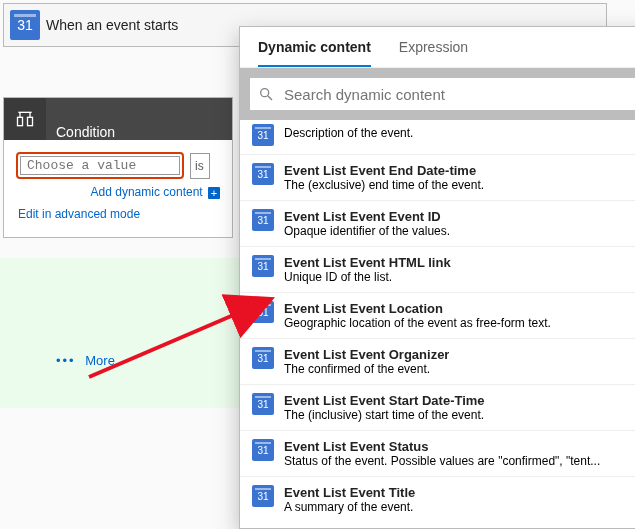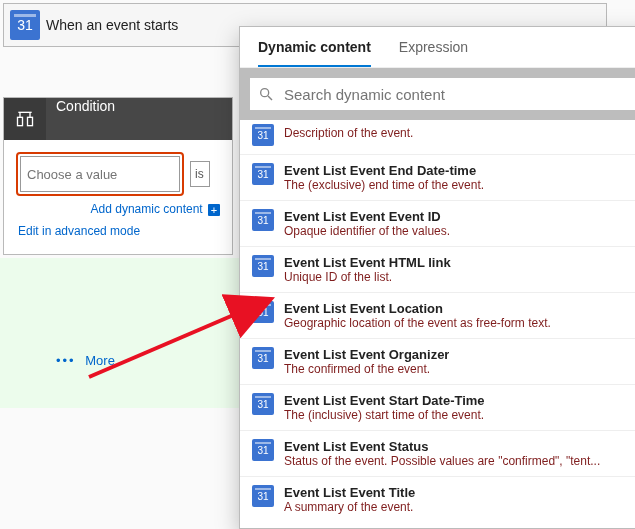--- a/index.html
+++ b/index.html
@@ -70,46 +70,47 @@
     border: 1px solid #b9b9b9;
     background: #fff;
     box-sizing: border-box;
     z-index: 1;
   }
   .cond-header {
     height: 42px;
     background: #474747;
     color: #fff;
     display: flex;
-    align-items: flex-start;
+    align-items: flex-end;
     font-size: 14px;
   }
   .cond-icon {
     width: 42px; height: 42px;
     background: #3a3a3a;
     display: flex;
     align-items: center;
     justify-content: center;
   }
   .cond-icon svg { width: 20px; height: 20px; }
   .cond-body { padding: 12px 10px 12px 12px; }
   .input-row { display: flex; align-items: center; gap: 6px; }
   .choose-wrap {
     border: 2px solid #d83b01; 
     border-radius: 4px;
     padding: 2px;
   }
   .choose-input {
     width: 160px;
-    height: 36px;
+    height: 19px;
     border: 1px solid #999;
     padding: 3px 6px;
     font-size: 13px;
     outline: none;
     box-sizing: border-box;
+    font-family: Liberation Mono, monospace;
   }
   .op-box {
     width: 10px;
     height: 24px;
     border: 1px solid #999;
     font-size: 12px;
     padding: 0 4px;
     line-height: 24px;
     color: #555;
     overflow: hidden;
@@ -215,21 +216,21 @@
   .item {
     display: flex;
     padding: 8px 10px 8px 12px;
     border-top: 1px solid #eee;
     gap: 10px;
   }
   .item .cal-icon { width: 22px; height: 22px; margin: 0; font-size: 10px; flex: 0 0 auto; }
   .item .cal-icon::before { height: 2px; top:3px; left:3px; right:3px; }
   .item-texts { min-width: 0; }
   .item-title { font-size: 13px; font-weight: 600; color: #222; white-space: nowrap; overflow: hidden; text-overflow: ellipsis; }
-  .item-desc  { font-size: 12px; color: #7f1d1d; white-space: nowrap; overflow: hidden; text-overflow: ellipsis; }
+  .item-desc  { font-size: 12px; color: #000000; white-space: nowrap; overflow: hidden; text-overflow: ellipsis; }
   .item.first { border-top: none; padding-top: 4px; }
   .item.first .item-title { overflow: hidden; height: 2px; opacity: 0; }
 
   .scrollbar {
     position: absolute;
     right: 0; top: 0; bottom: 0;
     width: 12px;
     background: #f1f1f1;
     border-left: 1px solid #e3e3e3;
     display: flex;

